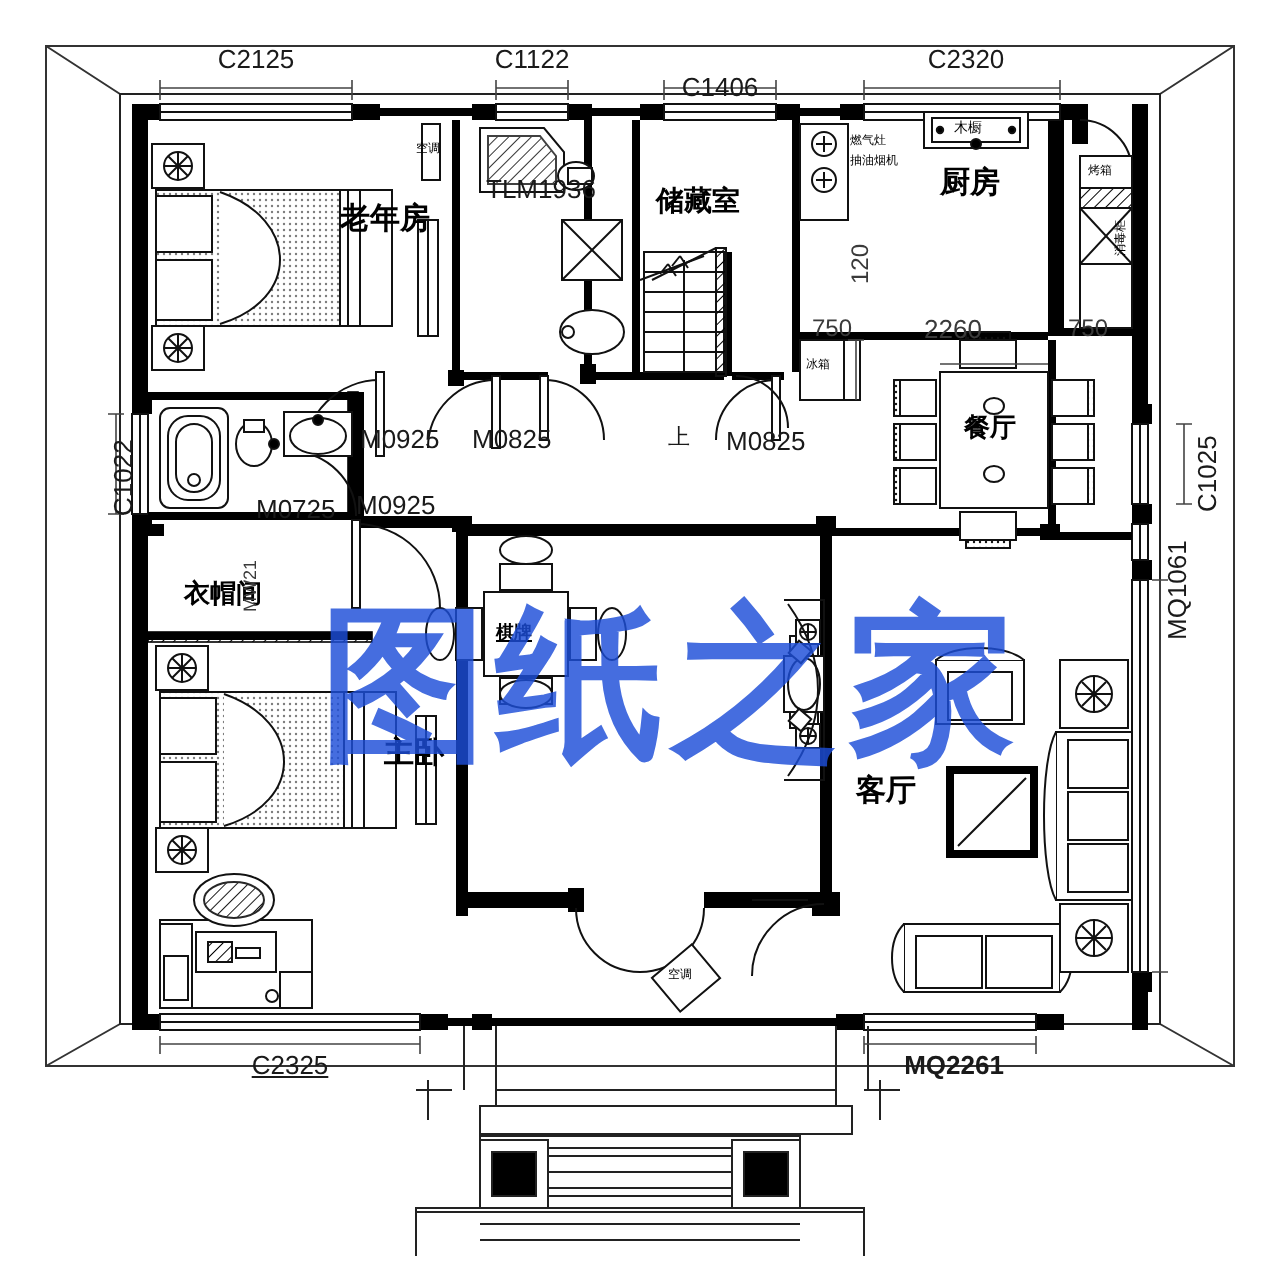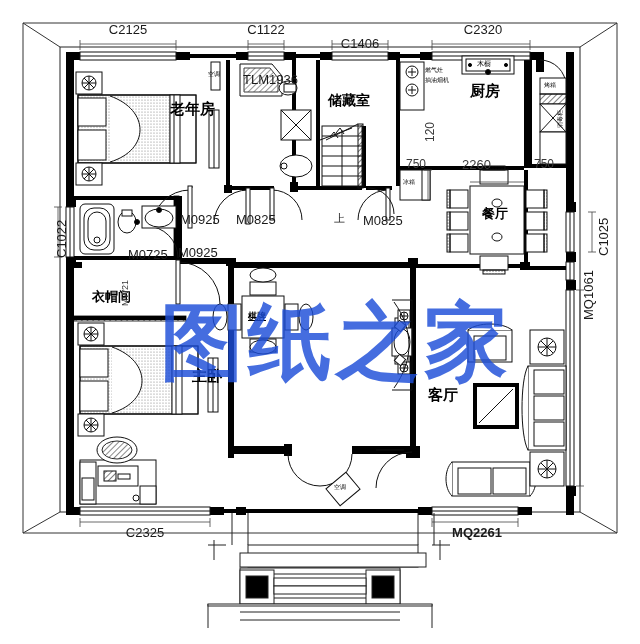--- a/index.html
+++ b/index.html
@@ -453,24 +453,24 @@
 <div class="room" style="left:248px;top:310px;font-size:9px;text-decoration:underline;">棋牌</div>
 <div class="room" style="left:428px;top:386px;font-size:15px;">客厅</div>
 
 <div class="lbl" style="left:128px;top:22px;font-size:13px;transform:translateX(-50%);text-align:right;">C2125</div>
 <div class="lbl" style="left:266px;top:22px;font-size:13px;transform:translateX(-50%);">C1122</div>
 <div class="lbl" style="left:360px;top:36px;font-size:13px;transform:translateX(-50%);">C1406</div>
 <div class="lbl" style="left:483px;top:22px;font-size:13px;transform:translateX(-50%);">C2320</div>
 <div class="lbl vert" style="left:54px;top:258px;font-size:13px;transform:rotate(-90deg);">C1022</div>
 <div class="lbl vert" style="left:596px;top:256px;font-size:13px;transform:rotate(-90deg);">C1025</div>
 <div class="lbl vert" style="left:581px;top:320px;font-size:13px;transform:rotate(-90deg);">MQ1061</div>
-<div class="lbl" style="left:145px;top:525px;font-size:13px;transform:translateX(-50%);">C2325</div>
+<div class="lbl" style="left:145px;top:525px;font-size:13px;transform:translateX(-50%);text-decoration:underline;">C2325</div>
 <div class="lbl" style="left:477px;top:525px;font-size:13px;transform:translateX(-50%);font-weight:bold;">MQ2261</div>
 
-<div class="lbl" style="left:243px;top:72px;font-size:13px;">TLM1936</div>
+<div class="lbl" style="left:243px;top:87px;font-size:13px;">TLM1936</div>
 <div class="lbl" style="left:180px;top:212px;font-size:13px;">M0925</div>
 <div class="lbl" style="left:236px;top:212px;font-size:13px;">M0825</div>
 <div class="lbl" style="left:363px;top:213px;font-size:13px;">M0825</div>
 <div class="lbl" style="left:178px;top:245px;font-size:13px;">M0925</div>
 <div class="lbl" style="left:128px;top:247px;font-size:13px;">M0725</div>
 
 <div class="dimtxt vert" style="left:423px;top:142px;font-size:12px;transform:rotate(-90deg);">120</div>
 <div class="dimtxt" style="left:406px;top:157px;font-size:12px;">750</div>
 <div class="dimtxt" style="left:462px;top:157px;font-size:13px;">2260</div>
 <div class="dimtxt" style="left:534px;top:157px;font-size:12px;">750</div>

